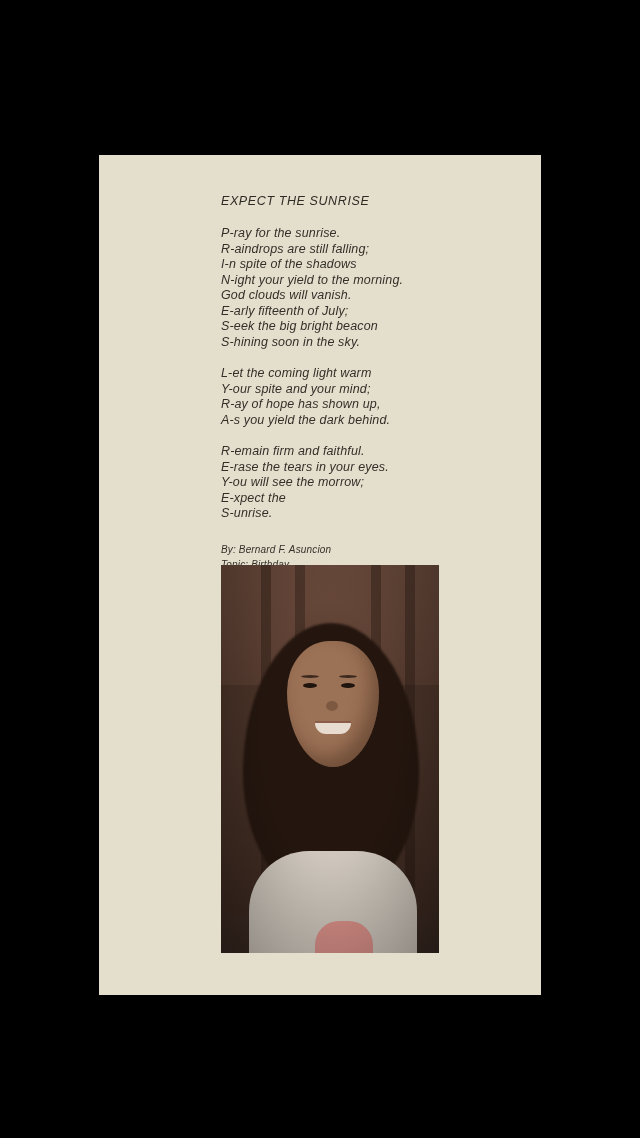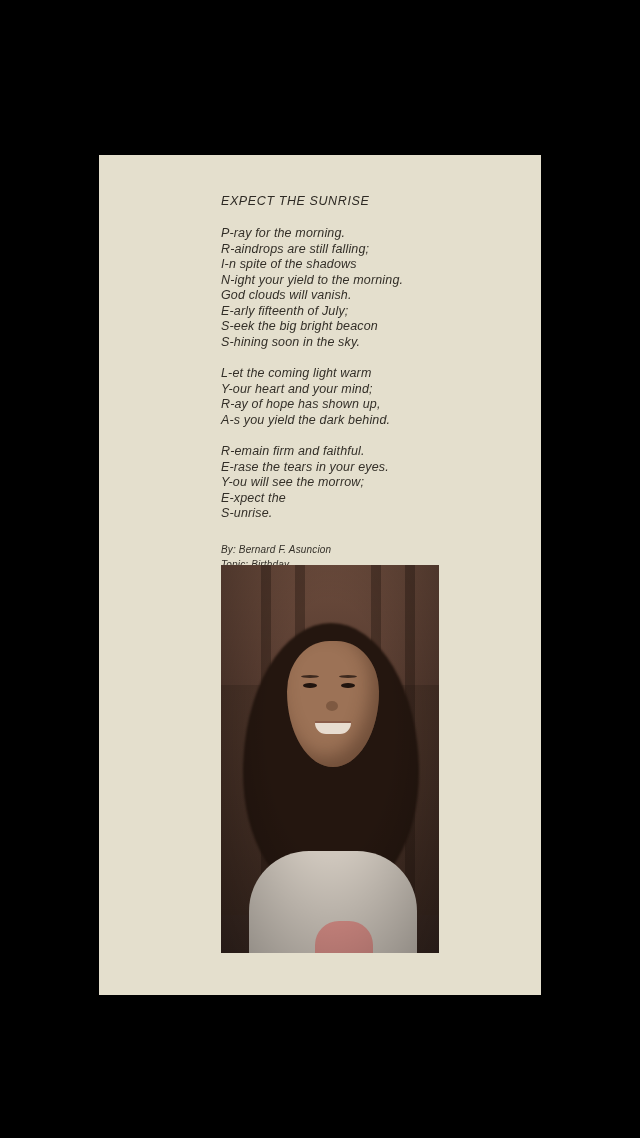--- a/index.html
+++ b/index.html
@@ -195,33 +195,33 @@
 
 <div id="stage">
 
   <div id="paper">
 
     <div id="poem-block">
 
       <div class="poem-title">EXPECT THE SUNRISE</div>
 
       <div class="stanza">
-        <div class="poem-line">P-ray for the morning.</div>
+        <div class="poem-line">P-ray for the sunrise.</div>
         <div class="poem-line">R-aindrops are still falling;</div>
         <div class="poem-line">I-n spite of the shadows</div>
         <div class="poem-line">N-ight your yield to the morning.</div>
         <div class="poem-line">God clouds will vanish.</div>
         <div class="poem-line">E-arly fifteenth of July;</div>
         <div class="poem-line">S-eek the big bright beacon</div>
         <div class="poem-line">S-hining soon in the sky.</div>
       </div>
 
       <div class="stanza">
         <div class="poem-line">L-et the coming light warm</div>
-        <div class="poem-line">Y-our heart and your mind;</div>
+        <div class="poem-line">Y-our spite and your mind;</div>
         <div class="poem-line">R-ay of hope has shown up,</div>
         <div class="poem-line">A-s you yield the dark behind.</div>
       </div>
 
       <div class="stanza">
         <div class="poem-line">R-emain firm and faithful.</div>
         <div class="poem-line">E-rase the tears in your eyes.</div>
         <div class="poem-line">Y-ou will see the morrow;</div>
         <div class="poem-line">E-xpect the</div>
         <div class="poem-line">S-unrise.</div>

